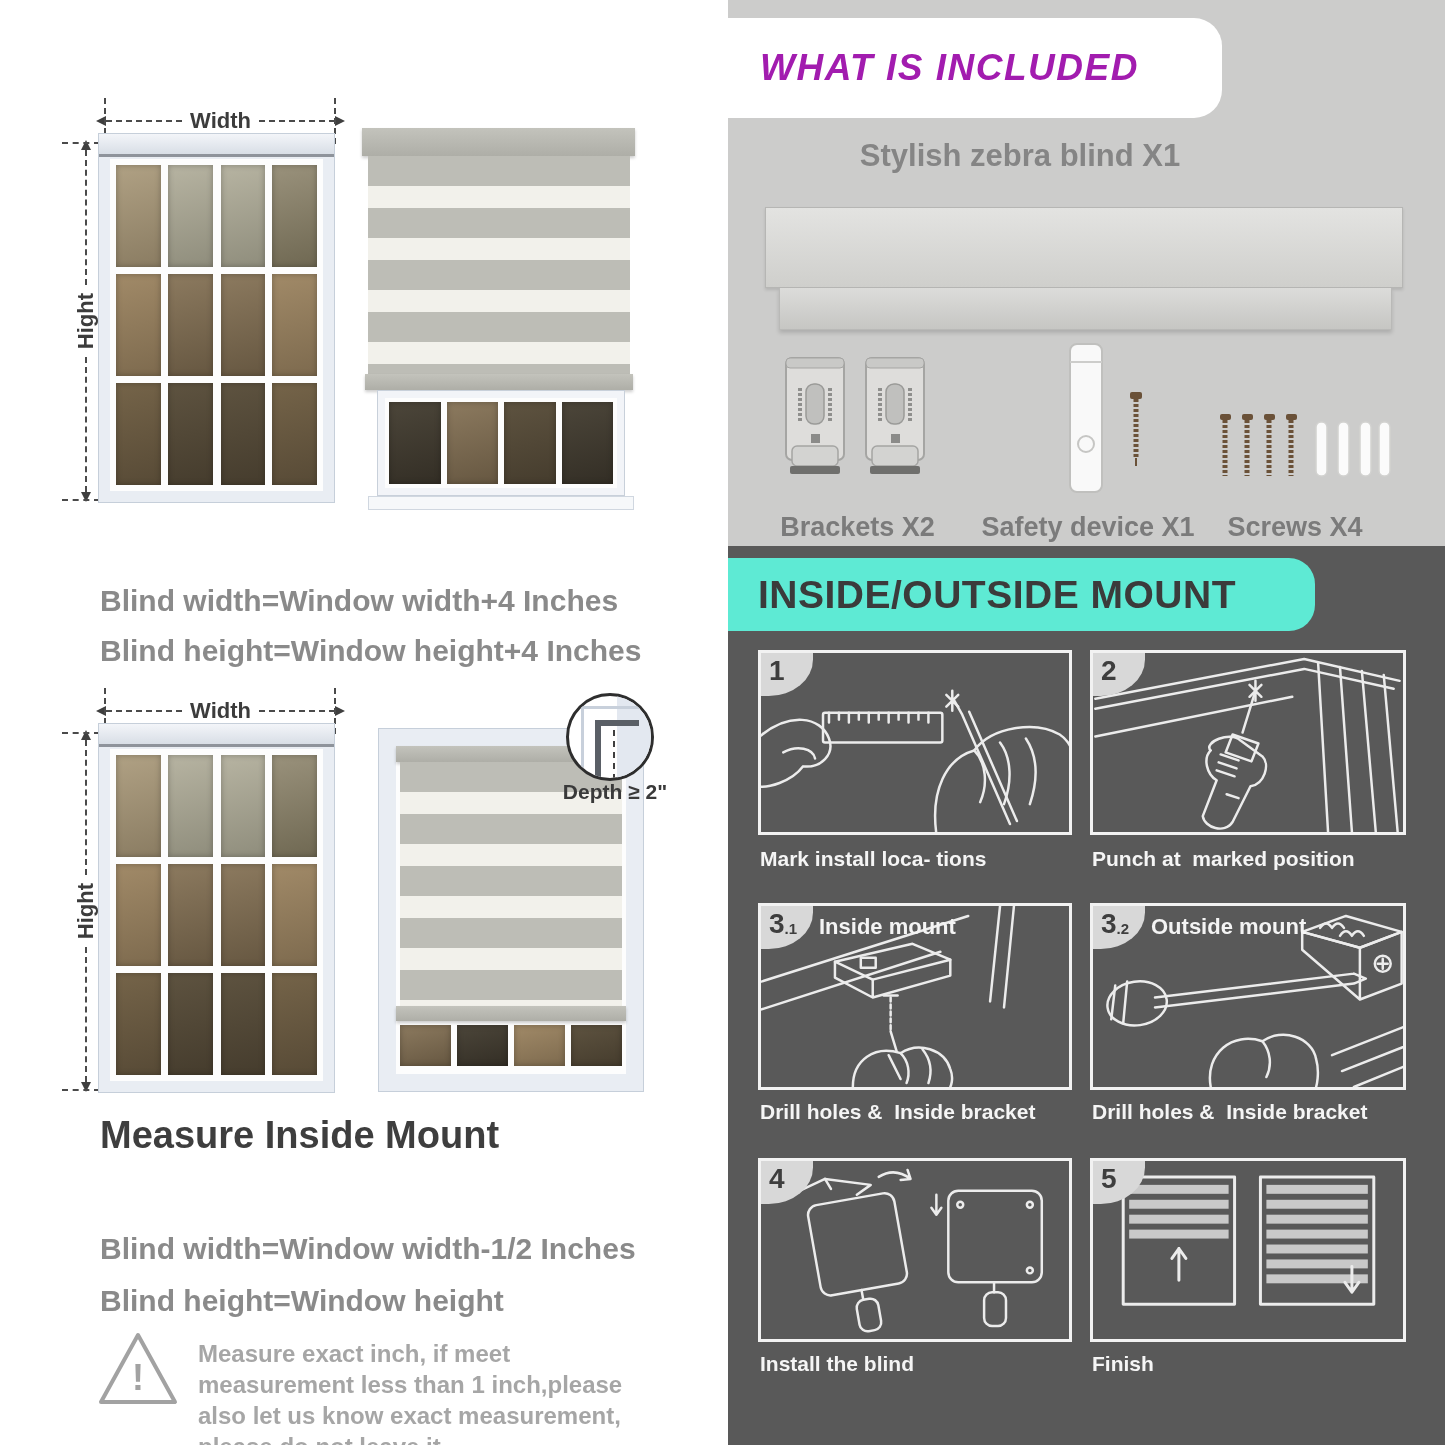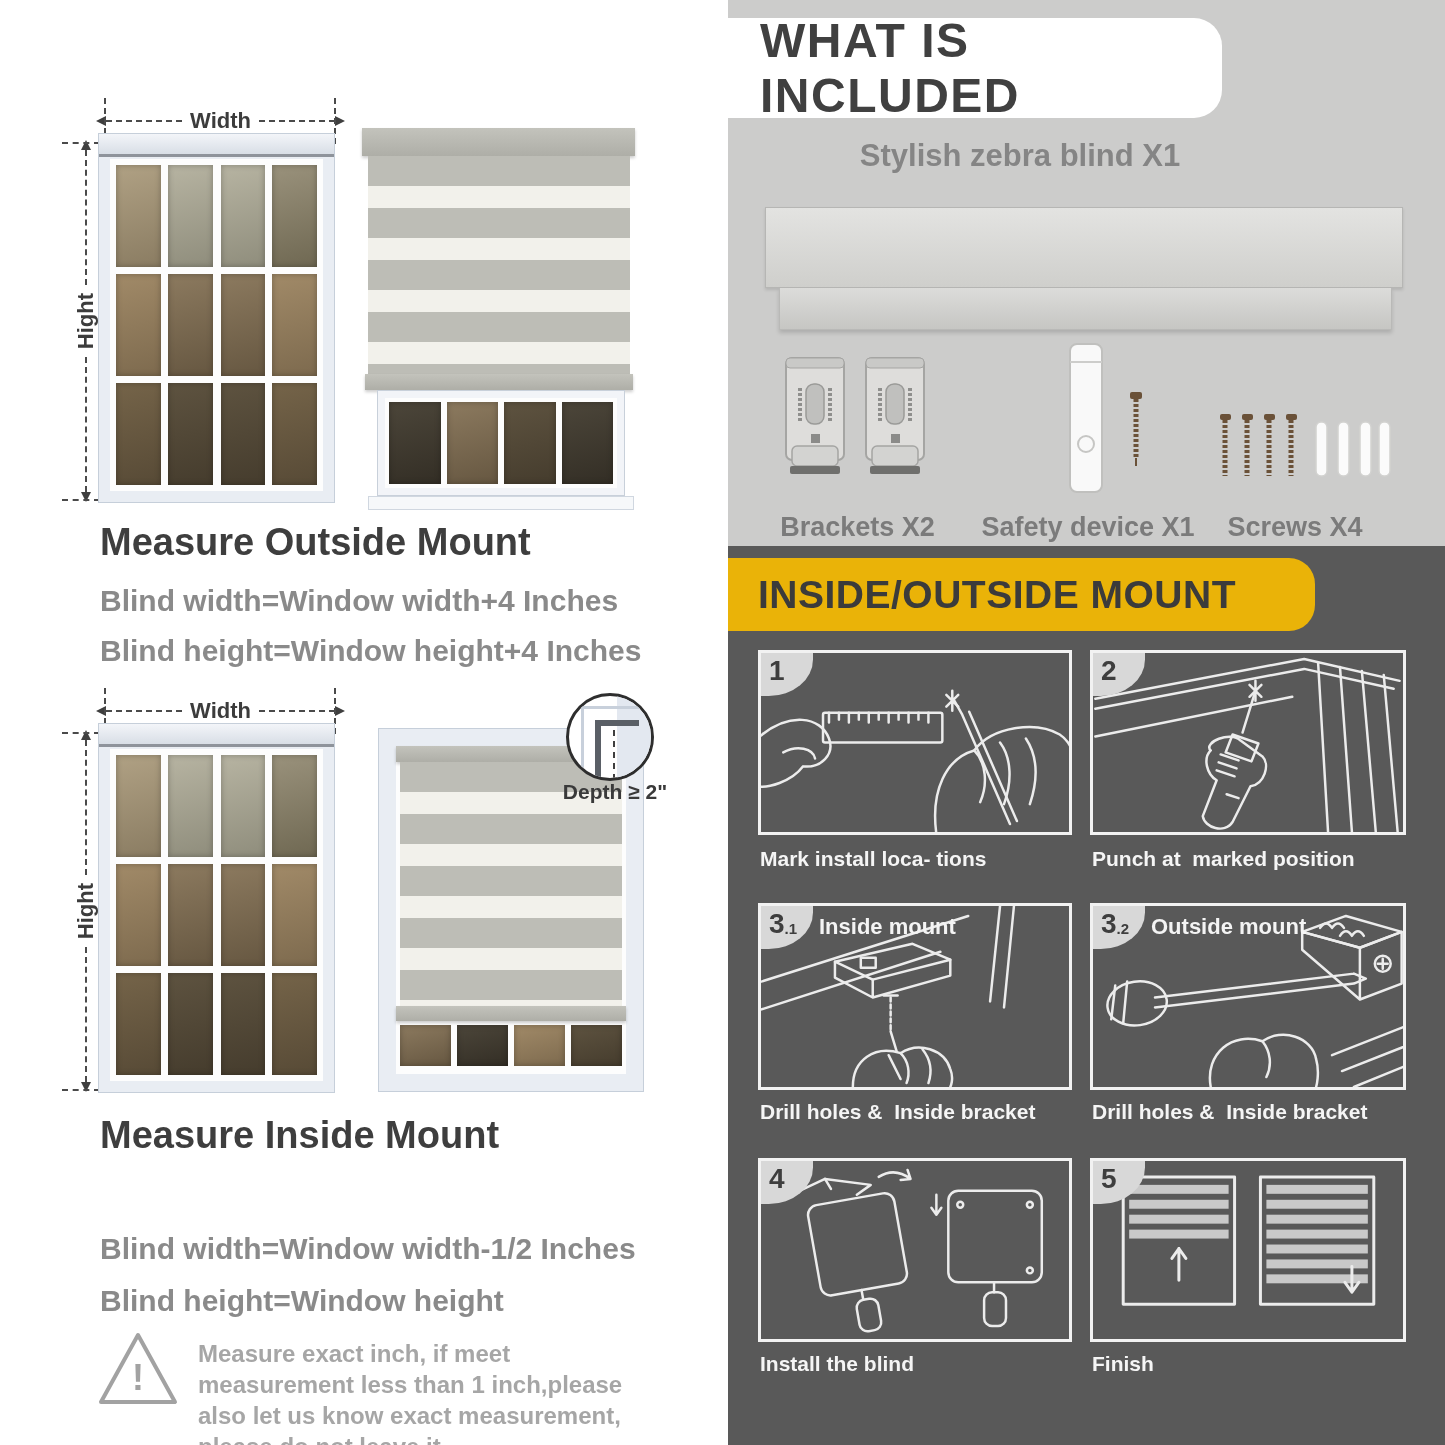--- a/index.html
+++ b/index.html
@@ -6,22 +6,22 @@
   .canvas{position:relative;width:1445px;height:1445px;background:#ffffff;overflow:hidden;
           font-family:"Liberation Sans","DejaVu Sans",sans-serif;}
   .abs{position:absolute;box-sizing:border-box;}
 
   
   .hdr-left{left:0;top:14px;width:494px;height:74px;background:#b2b2b2;border-radius:0 26px 26px 0;
             display:flex;align-items:center;padding-left:34px;}
   .hdr-left span{font-size:41px;font-weight:bold;color:#ffffff;letter-spacing:1.5px;}
   .pill-included{left:728px;top:18px;width:494px;height:100px;background:#ffffff;border-radius:0 28px 28px 0;
             display:flex;align-items:center;padding-left:32px;}
-  .pill-included span{font-size:48px;font-weight:bold;color:#404040;letter-spacing:1.5px;}
-  .pill-mount{left:728px;top:558px;width:587px;height:73px;background:#eab308;border-radius:0 26px 26px 0;
+  .pill-included span{font-size:37px;font-weight:bold;color:#a21caf;letter-spacing:1.5px;font-style:italic;}
+  .pill-mount{left:728px;top:558px;width:587px;height:73px;background:#5eead4;border-radius:0 26px 26px 0;
             display:flex;align-items:center;padding-left:30px;z-index:3;}
   .pill-mount span{font-size:39px;font-weight:bold;color:#3b3b3b;letter-spacing:.5px;}
 
   
   .sec-included{left:728px;top:0;width:717px;height:546px;background:#cccccb;}
   .sec-mount{left:728px;top:546px;width:717px;height:899px;background:#595959;}
   .product-title{left:728px;top:138px;width:584px;text-align:center;font-size:31px;font-weight:bold;color:#858585;}
   .rail1{left:765px;top:207px;width:638px;height:81px;background:linear-gradient(#e3e3e1,#cfcfcc);
          border:1px solid #b6b6b4;box-shadow:0 2px 3px rgba(0,0,0,.12);}
   .rail2{left:779px;top:288px;width:613px;height:42px;background:linear-gradient(#dcdcda,#c6c6c3);
@@ -142,21 +142,20 @@
   <div class="abs peek-frame" style="left:377px;top:390px;width:248px;height:106px;">
     <div class="peek-inner">
       <div class="pane pc8"></div>
       <div class="pane pc5"></div>
       <div class="pane pc6"></div>
       <div class="pane pc8"></div>
     </div>
   </div>
   <div class="abs" style="left:368px;top:496px;width:266px;height:14px;background:#f6f8fa;border:1px solid #d0d7e0;"></div>
 
-  <div class="abs m-title" style="left:100px;top:521px;">Measure Outside Mount</div>
   <div class="abs m-line" style="left:100px;top:584px;">Blind width=Window width+4 Inches</div>
   <div class="abs m-line" style="left:100px;top:634px;">Blind height=Window height+4 Inches</div>
 
   <div class="abs dimh" style="left:96px;top:699px;width:249px;">
     <span class="arr-l"></span>
     <span class="dash-h"></span>
     <span class="dim-lbl">Width</span>
     <span class="dash-h"></span>
     <span class="arr-r"></span>
   </div>

